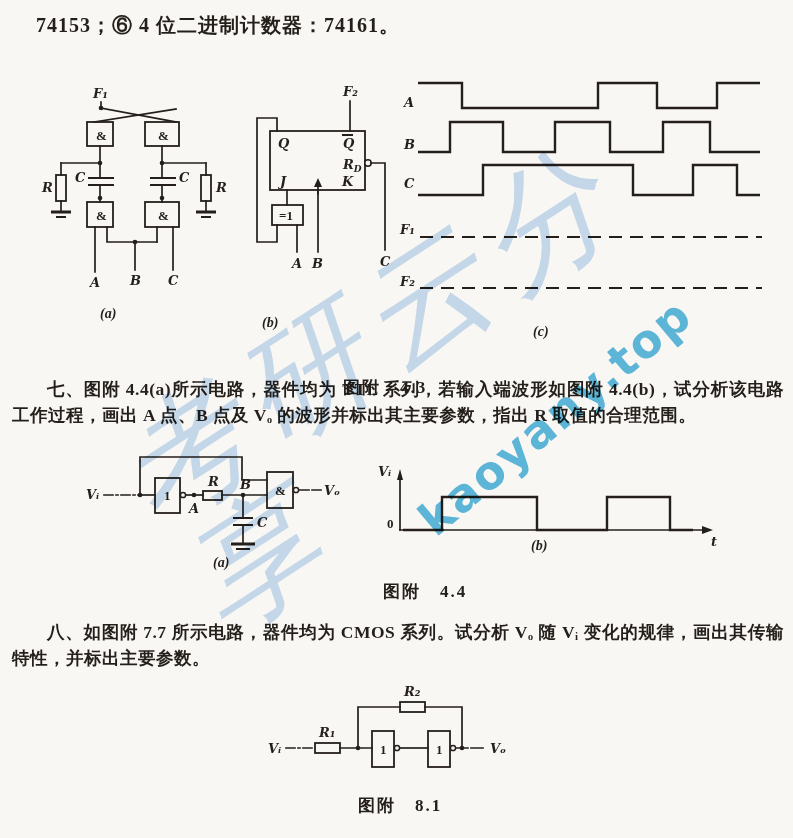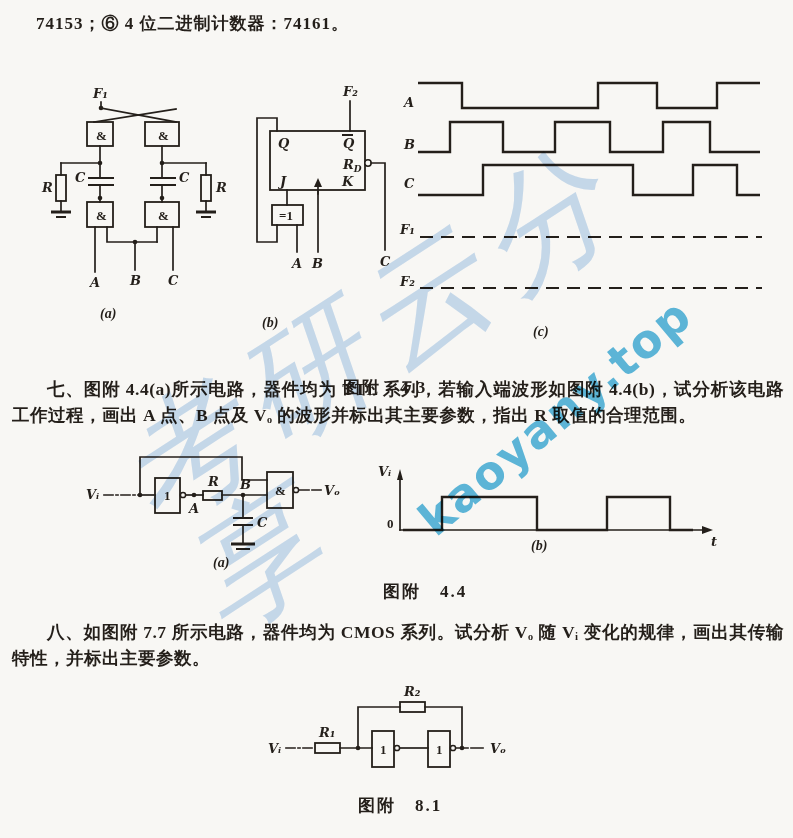--- a/index.html
+++ b/index.html
@@ -1,19 +1,19 @@
 <!DOCTYPE html>
 <html><head>
 <meta charset="utf-8">
 <style>
   html,body{margin:0;padding:0;background:#e9e7e2;}
   .page{position:relative;width:793px;height:838px;background:#f8f7f4;overflow:hidden;
         font-family:"Liberation Serif","DejaVu Serif",serif;color:#241f1a;}
   .txt{position:absolute;white-space:pre-wrap;}
-  .header-line{left:36px;top:12px;font-size:17px;letter-spacing:1px;font-weight:bold;}
+  .header-line{left:36px;top:12px;font-size:20px;letter-spacing:1px;font-weight:bold;}
   .para{left:12px;top:0;width:772px;font-size:17.5px;line-height:26px;text-indent:2em;
         text-align:justify;font-weight:bold;letter-spacing:.5px;}
   #p7{top:376px;}
   #p8{top:619px;}
   .caption{position:absolute;font-size:17px;font-weight:bold;letter-spacing:2px;}
   .sublabel{position:absolute;font-size:14px;font-style:italic;font-weight:bold;}
   .fig{position:absolute;}
   .wm-brush{position:absolute;left:96px;top:436px;font-size:128px;line-height:1;
             letter-spacing:14px;color:rgba(169,201,236,.62);transform:rotate(-33deg);
             transform-origin:left top;z-index:4;pointer-events:none;mix-blend-mode:multiply;

